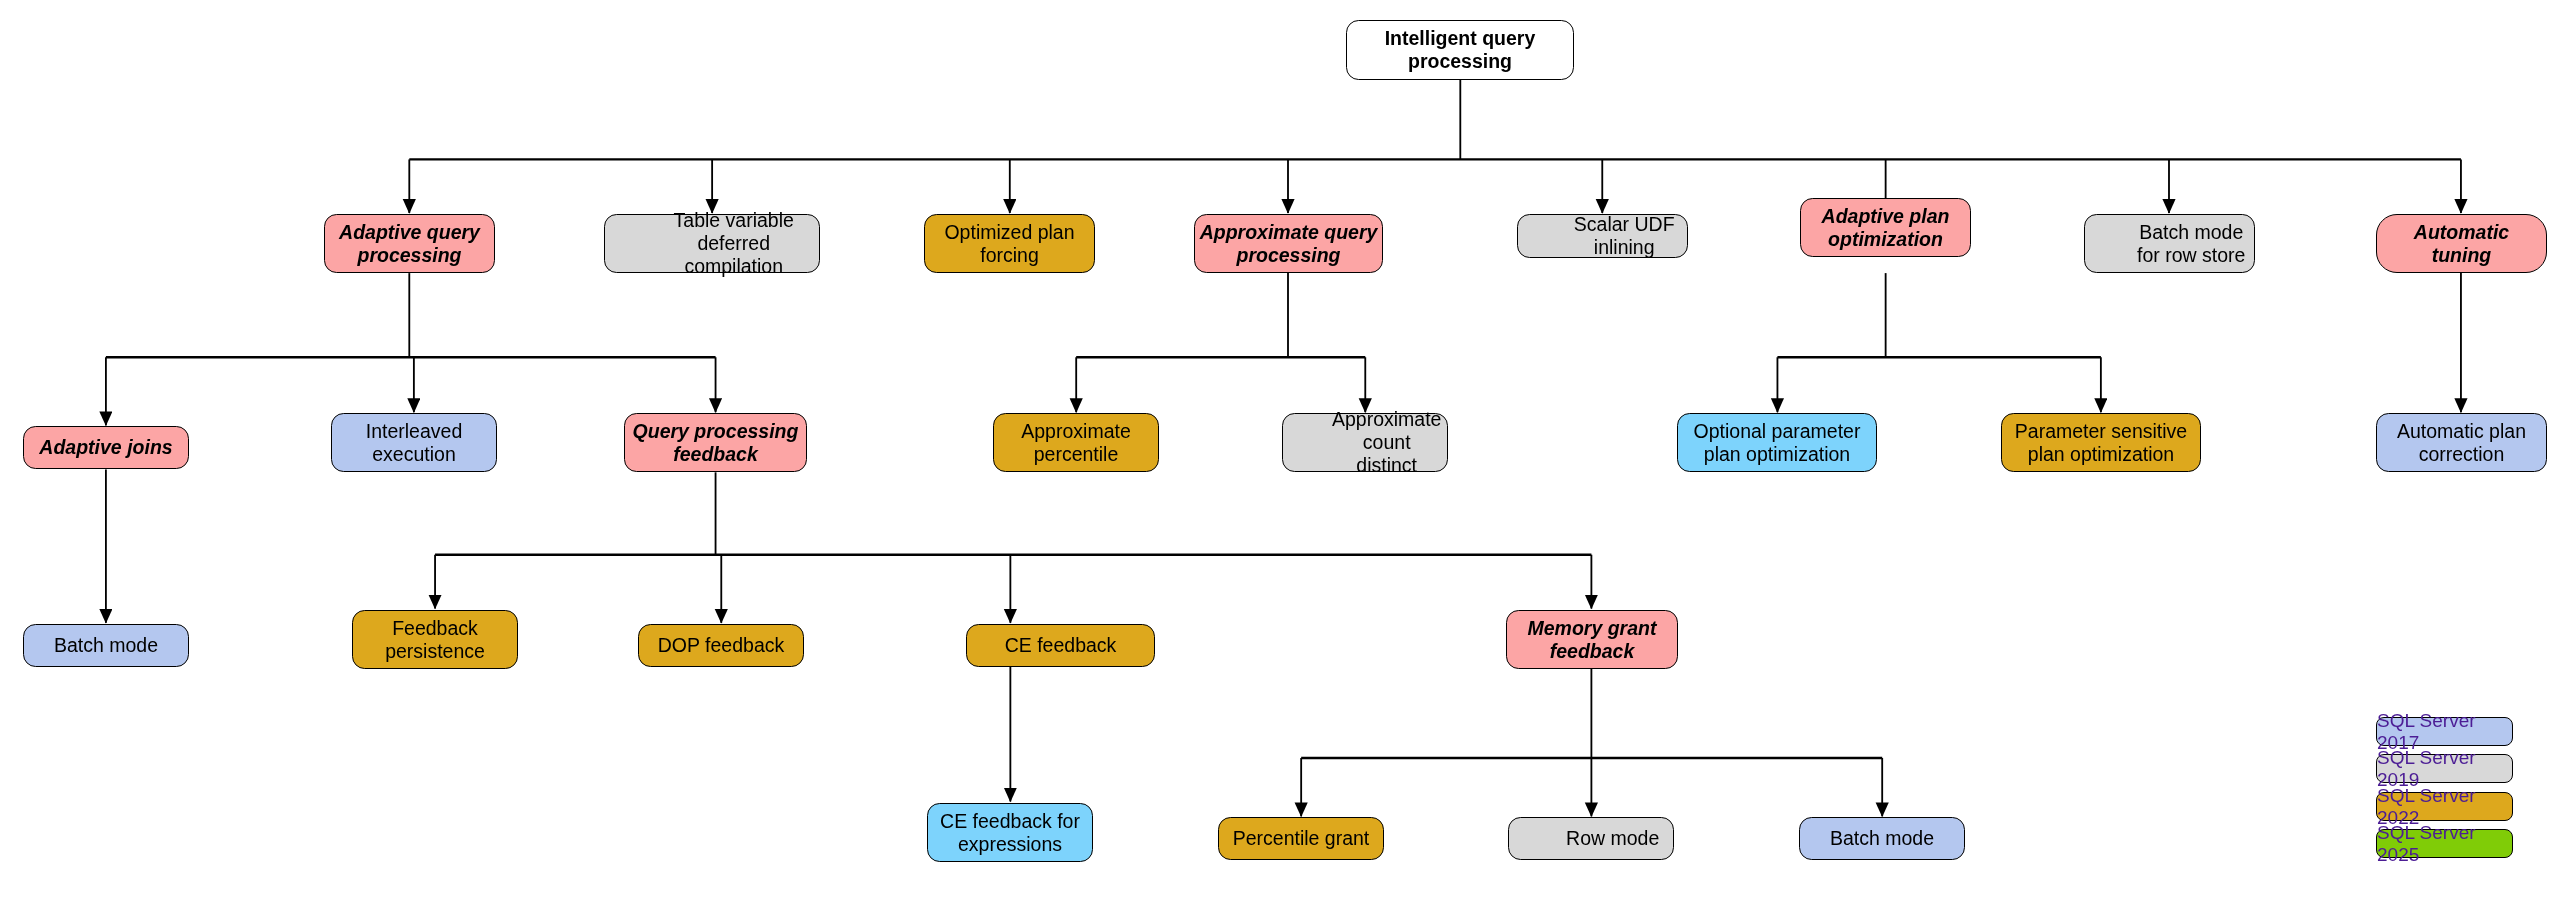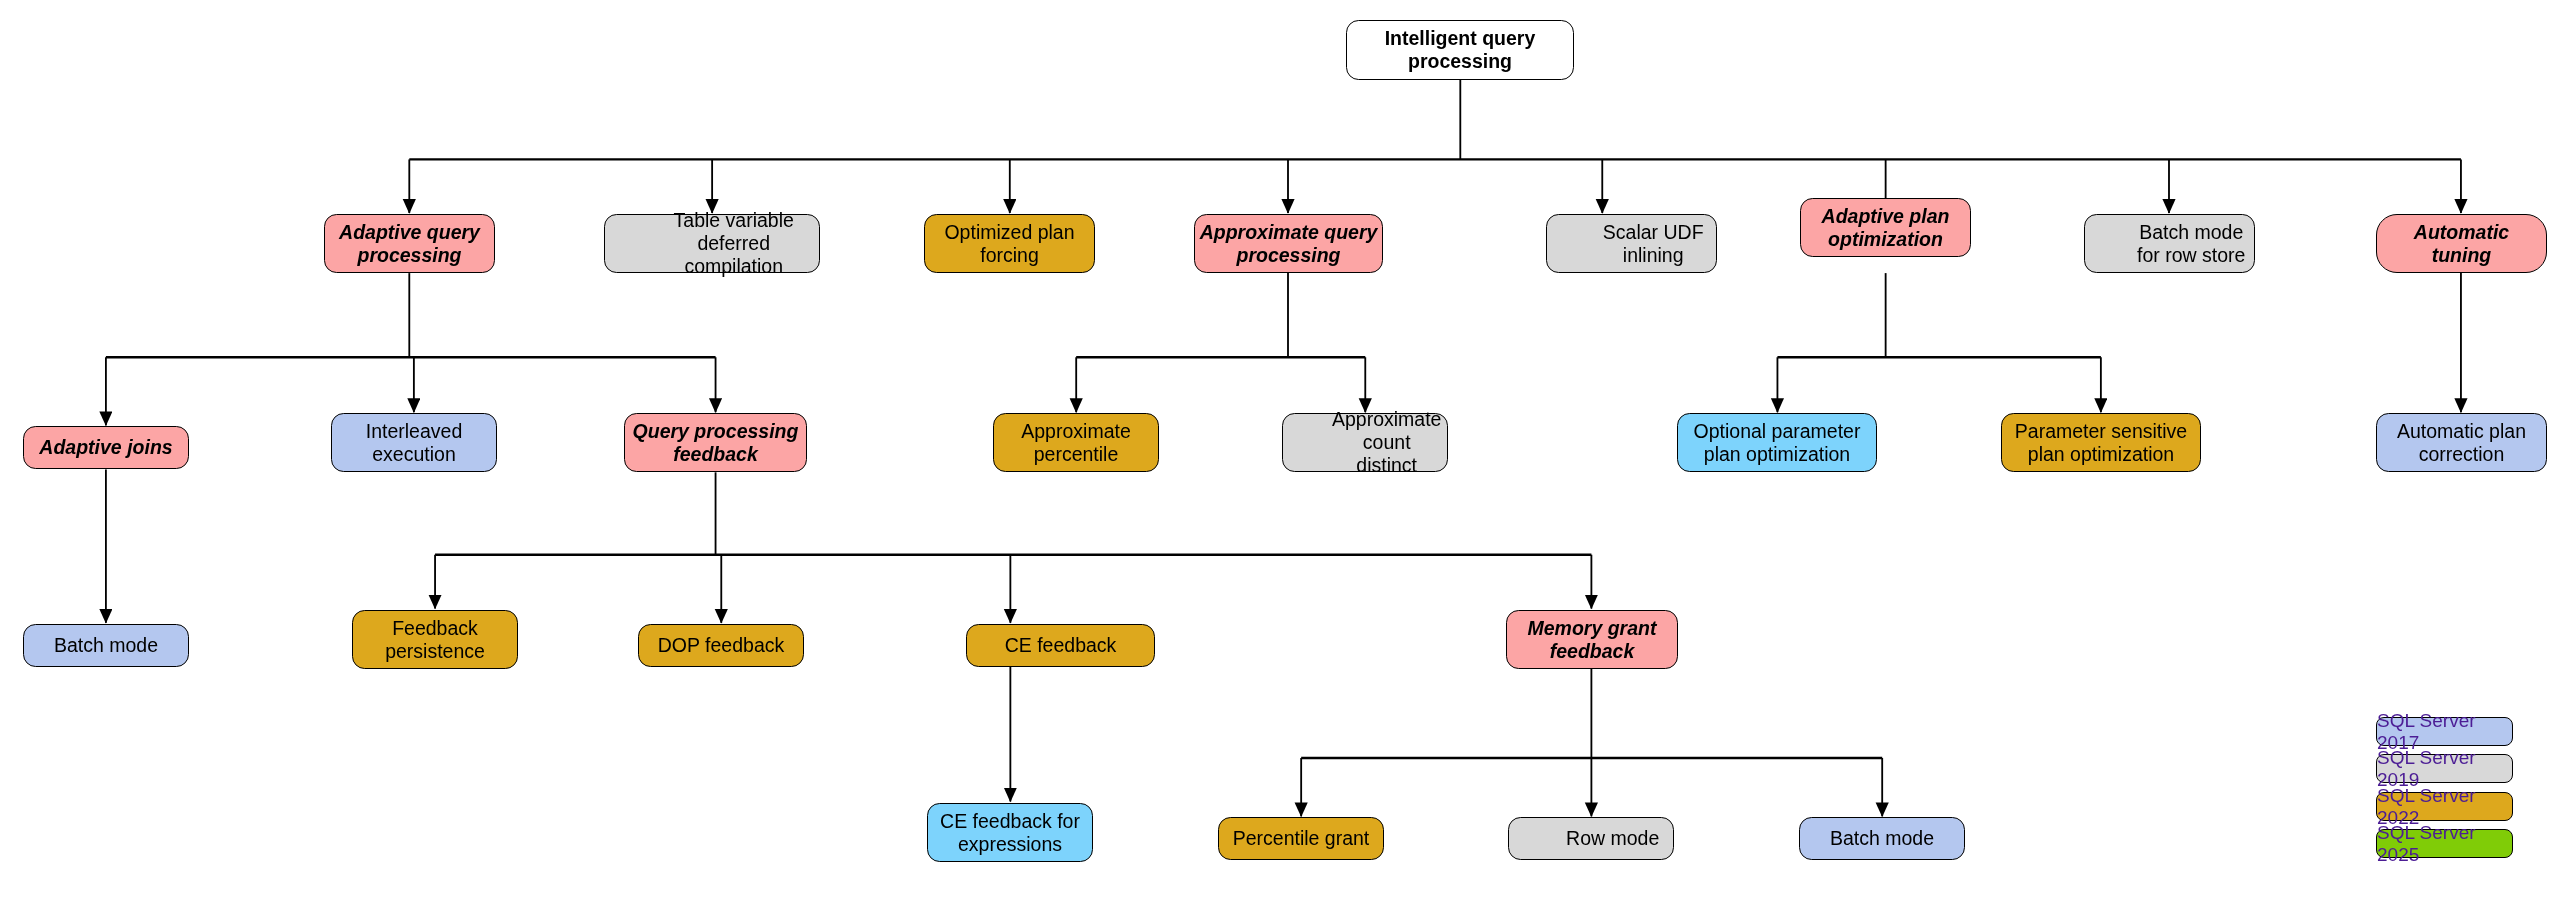--- a/index.html
+++ b/index.html
@@ -126,21 +126,21 @@
       </div>
       <div class="node gray" style="left: 604px; top: 214px; width: 216px; height: 59px;">
         <span>Table variable deferred compilation</span>
       </div>
       <div class="node orange" style="left: 924px; top: 214px; width: 171px; height: 59px;">
         <span>Optimized plan forcing</span>
       </div>
       <div class="node white" style="left: 1194px; top: 214px; width: 189px; height: 59px;">
         <span>Approximate query processing</span>
       </div>
-      <div class="node gray" style="left: 1517px; top: 214px; width: 171px; height: 59px; margin-left: 29px;">
+      <div class="node gray" style="left: 1517px; top: 214px; width: 171px; height: 44px;">
         <span>Scalar UDF inlining</span>
       </div>
       <div class="node white" style="left: 1800px; top: 198px; width: 171px; height: 59px;">
         <span>Adaptive plan optimization</span>
       </div>
       <div class="node gray" style="left: 2084px; top: 214px; width: 171px; height: 59px;">
         <span>Batch mode for row store</span>
       </div>
       <div class="node white" style="left: 2376px; top: 214px; width: 171px; height: 59px; border-radius: 21px;">
         <span>Automatic tuning</span>

